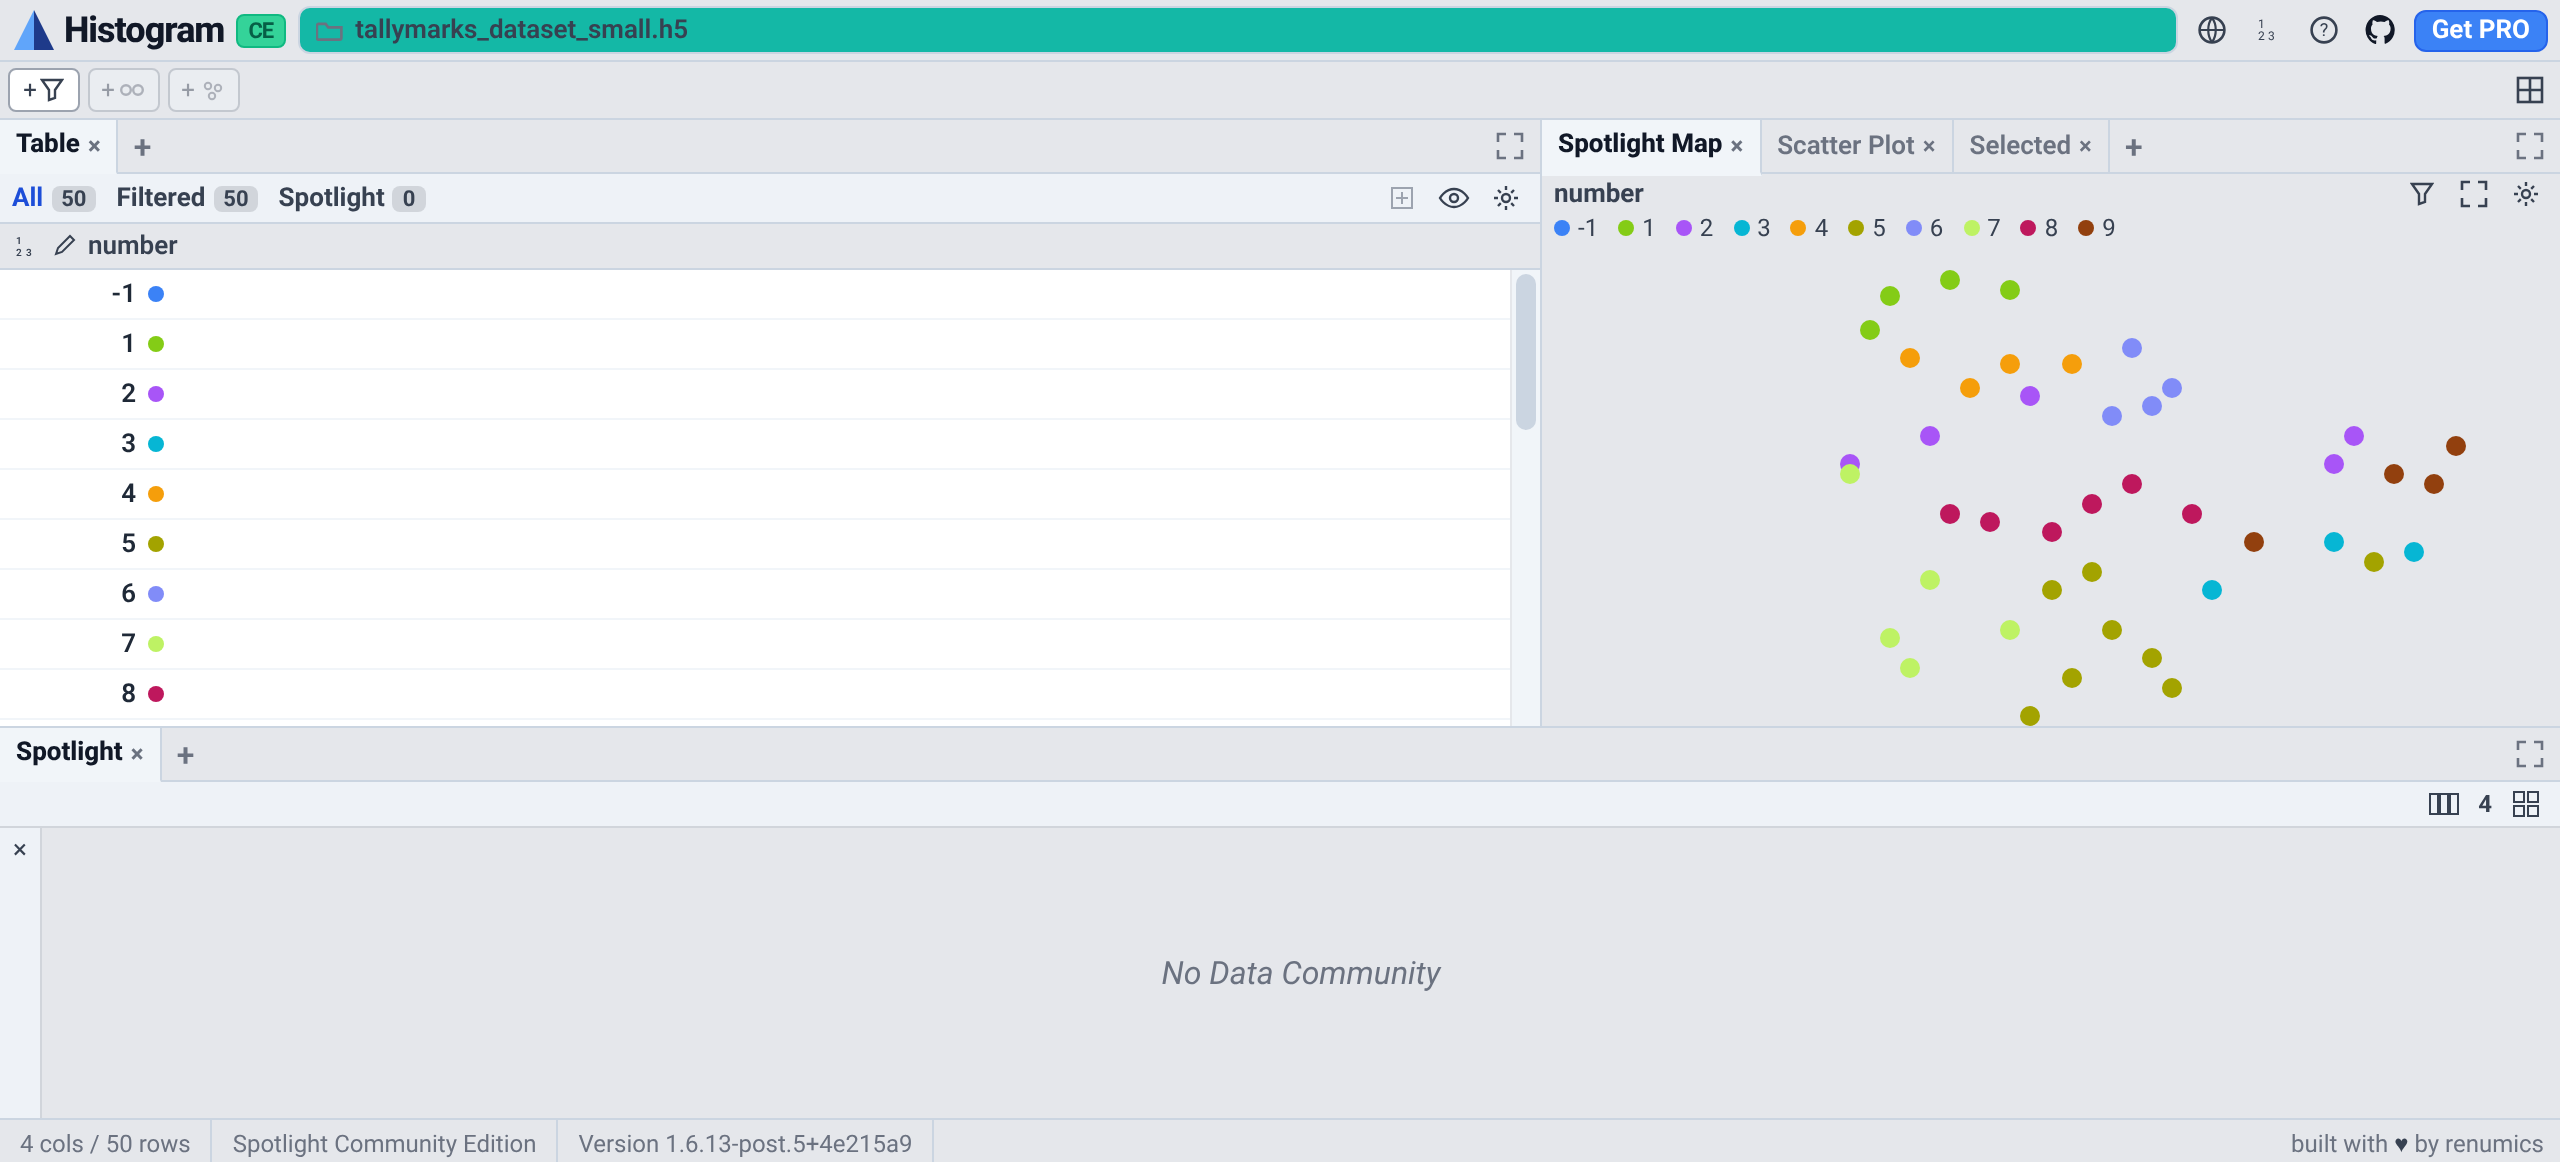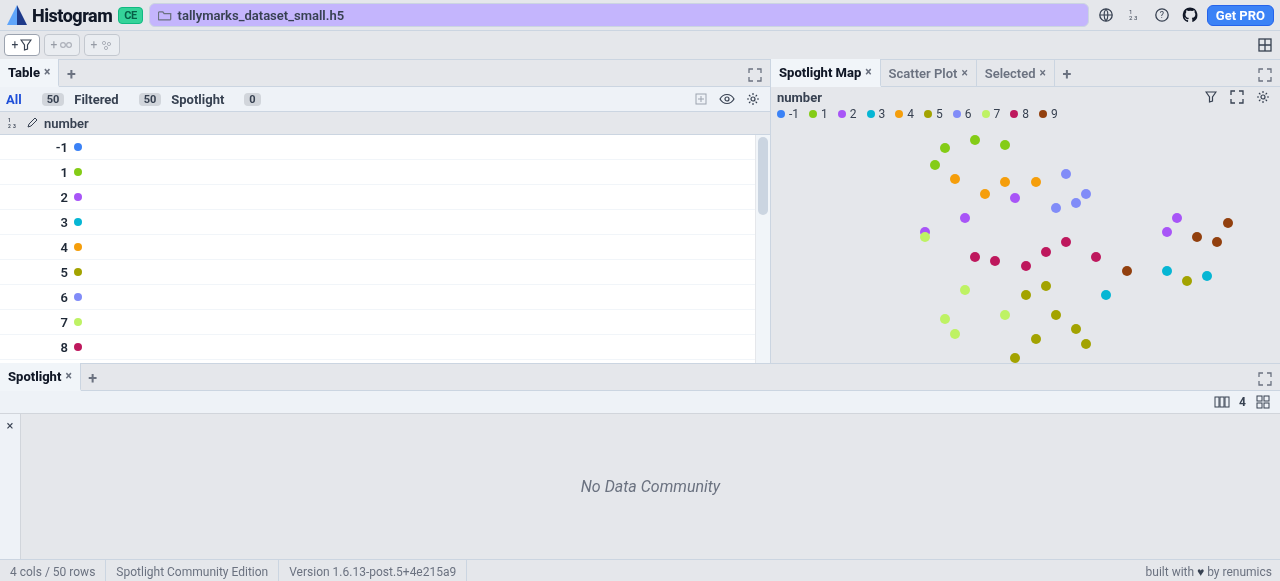--- a/index.html
+++ b/index.html
@@ -35,21 +35,21 @@
     background: #34d399; color: #065f46;
     border: 1px solid #10b981;
     border-radius: 4px;
     font-size: 11px; font-weight: 700;
     padding: 1px 5px;
     margin-left: 2px;
   }
   .file-pill {
     flex: 1;
     display: flex; align-items: center;
-    background: #c4b5fd;
+    background: #14b8a6;
     border: 1px solid #cbd5e1;
     border-radius: 6px;
     height: 22px;
     padding: 0 8px;
     gap: 6px;
     color: #374151;
     font-size: 13px;
     font-weight: 600;
     min-width: 0;
   }
@@ -103,21 +103,21 @@
     display: flex; flex-direction: column;
     min-width: 0;
   }
   .pane:last-child { border-right: none; }
   .pane-left { width: 770px; }
   .pane-right { flex: 1; }
 
   
   .tabstrip {
     height: 26px;
-    display:flex; align-items:flex-end;
+    display:flex; align-items:center;
     border-bottom: 1px solid #cbd5e1;
     background: #e5e7eb;
     padding-left: 0;
   }
   .tab {
     display:flex; align-items:center; gap:4px;
     padding: 0 8px; height: 100%;
     font-size: 13px; font-weight: 600;
     color:#6b7280;
     border-right: 1px solid #cbd5e1;
@@ -140,21 +140,21 @@
   }
 
   
   .table-filterbar {
     height: 24px; display:flex; align-items:center;
     gap: 10px; padding: 0 6px;
     background: #eef2f7;
     border-bottom: 1px solid #cbd5e1;
     font-size: 13px; font-weight: 700;
   }
-  .filter-chunk { display:inline-flex; align-items:center; gap:20px; color:#374151; }
+  .filter-chunk { display:inline-flex; align-items:center; gap:4px; color:#374151; }
   .filter-chunk .count {
     background: #d1d5db; color:#374151;
     border-radius: 4px; padding: 0 5px;
     font-size: 11px; font-weight:700;
   }
   .filter-chunk.all { color:#1d4ed8; }
   .filterbar-right { margin-left:auto; display:flex; gap:4px; }
 
   .table-header {
     height: 22px; display:flex; align-items:center;

